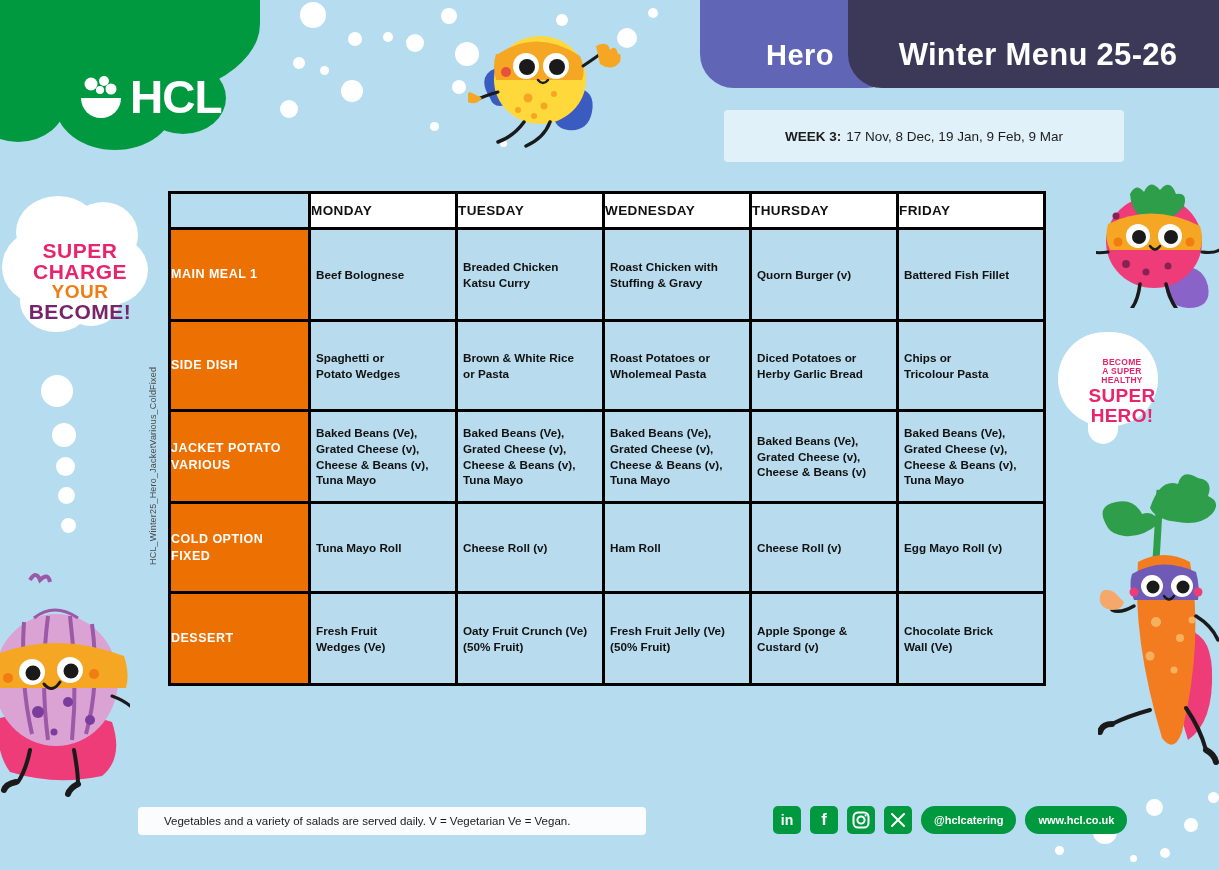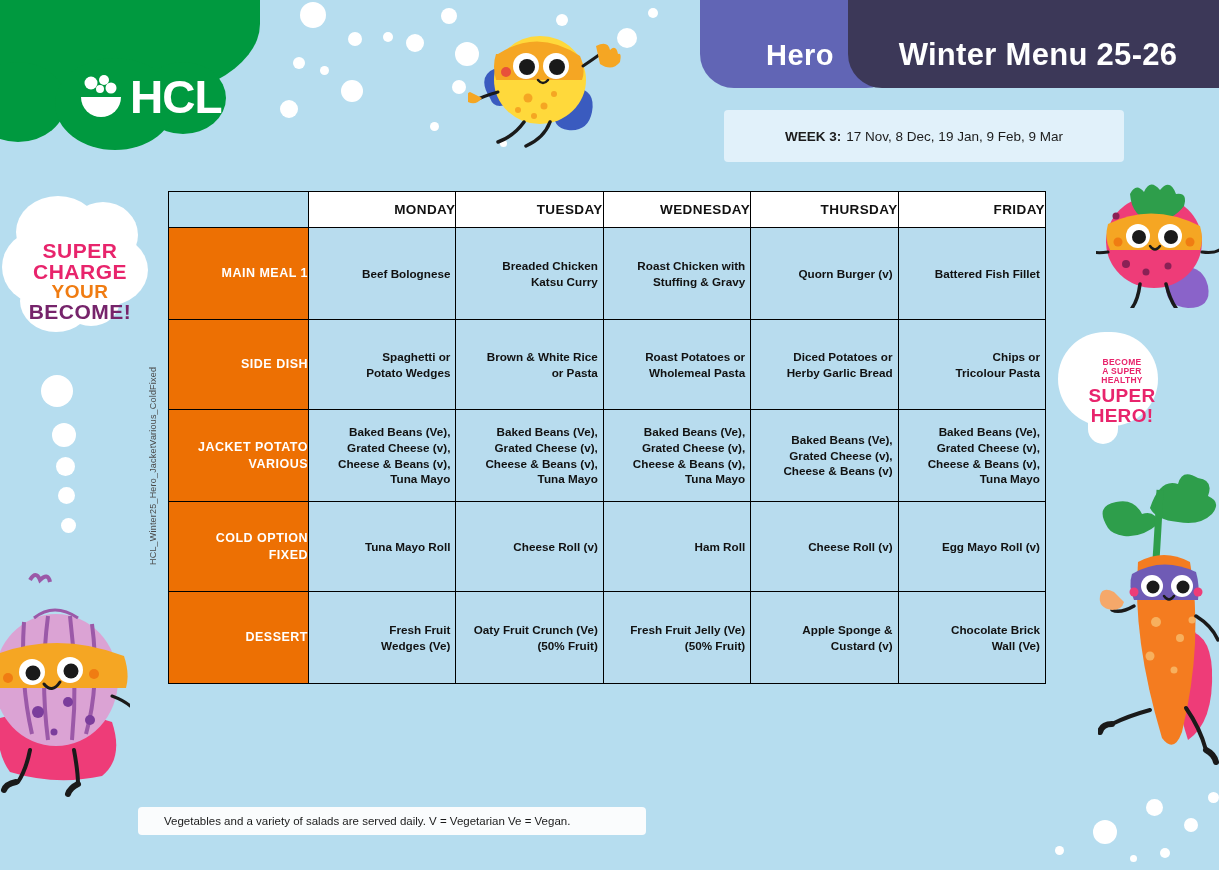--- a/index.html
+++ b/index.html
@@ -24,21 +24,21 @@
     content: ""; position: absolute; left: 10px; bottom: -38px;
     width: 96px; height: 80px; background: #00993f; border-radius: 50%;
   }
   .logo-blob::after {
     content: ""; position: absolute; left: 95px; bottom: -46px;
     width: 120px; height: 92px; background: #00993f; border-radius: 50%;
   }
   .logo-lobe { position: absolute; background: #00993f; border-radius: 50%; }
   .logo-inner {
     position: absolute; left: 78px; top: 74px; z-index: 4;
-    display: flex; align-items: flex-start; gap: 6px;
+    display: flex; align-items: center; gap: 6px;
   }
   .logo-word {
     color: #fff; font-size: 46px; font-weight: bold;
     letter-spacing: -1px; line-height: 1;
   }
 
   
   .hero-tab {
     position: absolute; left: 700px; top: -24px;
     width: 200px; height: 112px;
@@ -71,22 +71,22 @@
   .week-badge b { font-weight: bold; margin-right: 5px; }
 
   
   .menu-table {
     position: absolute; left: 168px; top: 191px;
     width: 878px;
     border-collapse: collapse;
     table-layout: fixed;
   }
   .menu-table td, .menu-table th {
-    border: 1px solid #000000;
-    vertical-align: middle; text-align: right;
+    border: 3px solid #000000;
+    vertical-align: middle; text-align: left;
   }
   .menu-table .corner { background: #b6ddef; width: 140px; height: 36px; }
   .menu-table th.day {
     background: #ffffff; height: 36px;
     font-size: 13.5px; font-weight: bold; color: #111;
     letter-spacing: .4px;
   }
   .menu-table td.rowlabel {
     background: #ed7003; color: #ffffff;
     font-size: 12.5px; font-weight: bold; letter-spacing: .5px;
@@ -415,14 +415,40 @@
         <td class="cell">Apple Sponge &amp;<br>Custard (v)</td>
         <td class="cell">Chocolate Brick<br>Wall (Ve)</td>
       </tr>
     </tbody>
   </table>
 
   <div class="footer-note">
     <span>Vegetables and a variety of salads are served daily.  V = Vegetarian  Ve = Vegan.</span>
   </div>
 
+  <div class="socials">
+    <a class="sq-icon" style="font-size:14px;">
+      <span>in</span>
+    </a>
+    <a class="sq-icon" style="font-size:17px;">
+      <span>f</span>
+    </a>
+    <a class="sq-icon">
+      <svg width="18" height="18" viewBox="0 0 18 18">
+        <rect x="1.5" y="1.5" width="15" height="15" rx="4.5" fill="none" stroke="#fff" stroke-width="2"></rect>
+        <circle cx="9" cy="9" r="3.6" fill="none" stroke="#fff" stroke-width="2"></circle>
+        <circle cx="13.6" cy="4.4" r="1.1" fill="#fff"></circle>
+      </svg>
+    </a>
+    <a class="sq-icon">
+      <svg width="16" height="16" viewBox="0 0 16 16">
+        <path d="M2 2 L14 14 M14 2 L2 14" stroke="#fff" stroke-width="2" stroke-linecap="round"></path>
+      </svg>
+    </a>
+    <div class="pill">
+      <span>@hclcatering</span>
+    </div>
+    <div class="pill">
+      <span>www.hcl.co.uk</span>
+    </div>
+  </div>
 
 </div>
 
 </body></html>

